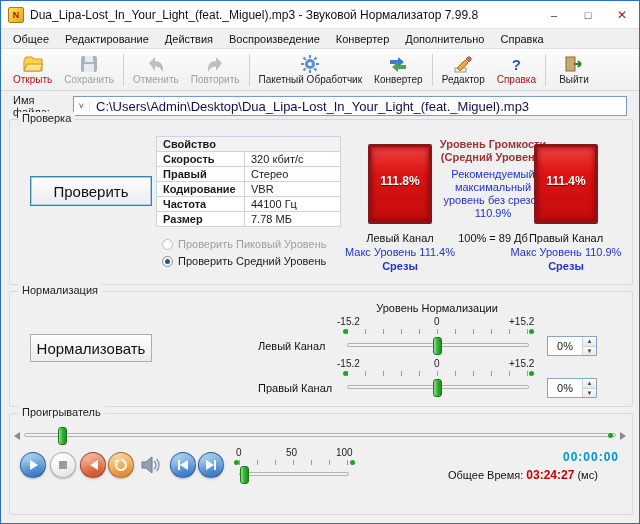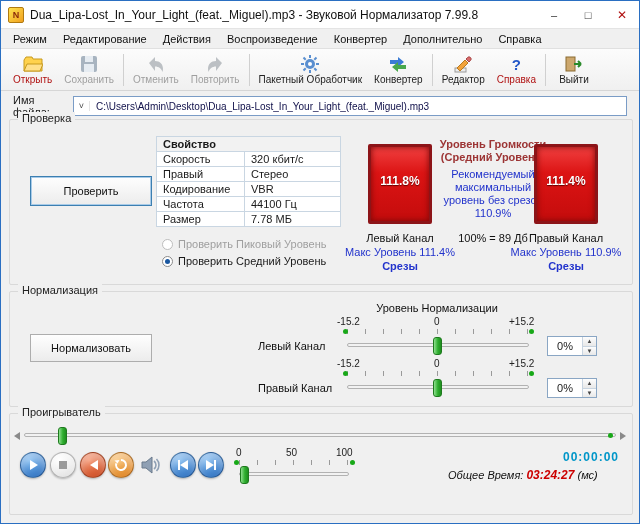--- a/index.html
+++ b/index.html
@@ -38,36 +38,36 @@
   .tbtn.disabled .lbl { color:#9f9f9f; }
   .tsep { width:1px; height:32px; background:#d0d0d0; margin:0 3px; }
   .helpq { font-size:15px; font-weight:bold; color:#2458c8; }
 
   
   .filerow { position:absolute; top:94px; left:0; right:0; height:22px; display:flex; align-items:center; }
   .filerow .flabel { margin-left:12px; width:60px; }
   .combo { flex:1; margin-right:12px; height:20px; background:#fff; border:1px solid #7a9cc6;
            display:flex; align-items:center; }
   .combo .chev { width:16px; text-align:center; color:#444; font-size:9px; border-right:1px solid #e4e4e4; }
-  .combo .ctext { padding-left:6px; color:#10104a; font-size:10px; white-space:nowrap; overflow:hidden; }
+  .combo .ctext { padding-left:6px; color:#10104a; font-size:13px; white-space:nowrap; overflow:hidden; }
 
   
   .group { position:absolute; left:8px; width:624px; border:1px solid #d9d9d9; border-radius:2px; }
   .glabel { position:absolute; top:-8px; left:8px; background:#f0f0f0; padding:0 4px; color:#222; }
 
   .btn { position:absolute; background:linear-gradient(#fefefe,#ececec); border:1px solid #adadad;
-         display:flex; align-items:center; justify-content:center; font-size:11px; color:#111; }
+         display:flex; align-items:center; justify-content:center; font-size:15px; color:#111; }
   .btn.focus { border-color:#3c7fb1; box-shadow:inset 0 0 0 1px #a8cbe8; }
 
   
   .proptable { position:absolute; border-collapse:collapse; background:#fff; }
   .proptable td, .proptable th { border:1px solid #c9d6e2; font-size:11px; padding:1px 6px;
                                  font-weight:normal; text-align:left; height:15px; }
   .proptable th { background:#f2f2f2; font-weight:bold;margin-top:22px; }
-  .proptable td.k { width:88px; }
+  .proptable td.k { width:88px;font-weight:bold; }
   .proptable td.v { width:96px; }
 
   
   .radio { position:absolute; display:flex; align-items:flex-end; gap:5px; }
   .rdot { width:11px; height:11px; border-radius:50%; border:1px solid #8a8a8a; background:#fff;
           display:inline-block; position:relative; }
   .rdot.sel::after { content:""; position:absolute; left:2px; top:2px; width:5px; height:5px;
                      border-radius:50%; background:#1a57a0; }
   .radio.disabled { color:#9f9f9f; } .radio.disabled .rdot { border-color:#bdbdbd; }
 
@@ -104,40 +104,40 @@
   .pbtn { position:absolute; width:26px; height:26px; border-radius:50%; display:flex; align-items:center;
           justify-content:center; border:1px solid rgba(0,0,0,.25);
           box-shadow:inset 0 6px 8px rgba(255,255,255,.45), 0 1px 2px rgba(0,0,0,.25); }
   .pbtn.bluec  { background:radial-gradient(circle at 35% 30%, #7db9f0, #1a5fb4); }
   .pbtn.grayc  { background:radial-gradient(circle at 35% 30%, #ffffff, #dcdcdc); }
   .pbtn.redc   { background:radial-gradient(circle at 35% 30%, #f4906a, #c23a10); }
   .pbtn.orangec{ background:radial-gradient(circle at 35% 30%, #f8c070, #d87510); }
   .endarrow { position:absolute; width:0; height:0; border-top:4px solid transparent; border-bottom:4px solid transparent; }
 
   .timecur { position:absolute; color:#0096c8; font-weight:bold; font-size:12px; letter-spacing:1px; }
-  .timetotal { position:absolute; font-size:11px; color:#111;font-style:italic; }
+  .timetotal { position:absolute; font-size:11px; color:#111; }
   .timetotal .red { color:#cc0000; font-weight:bold; font-size:12px; }
 </style>
 </head>
 <body>
 
 <div class="win">
 
   <div class="titlebar">
     <div class="appico">N</div>
     <div class="t-title">Dua_Lipa-Lost_In_Your_Light_(feat._Miguel).mp3 - Звуковой Нормализатор 7.99.8</div>
     <div class="winbtns">
       <div class="winbtn">–</div>
       <div class="winbtn">□</div>
       <div class="winbtn close">✕</div>
     </div>
   </div>
 
   <div class="menubar">
-    <span class="menu-item">Режим</span>
+    <span class="menu-item">Общее</span>
     <span class="menu-item">Редактирование</span>
     <span class="menu-item">Действия</span>
     <span class="menu-item">Воспроизведение</span>
     <span class="menu-item">Конвертер</span>
     <span class="menu-item">Дополнительно</span>
     <span class="menu-item">Справка</span>
   </div>
 
   <div class="toolbar">
     <div class="tbtn red">

